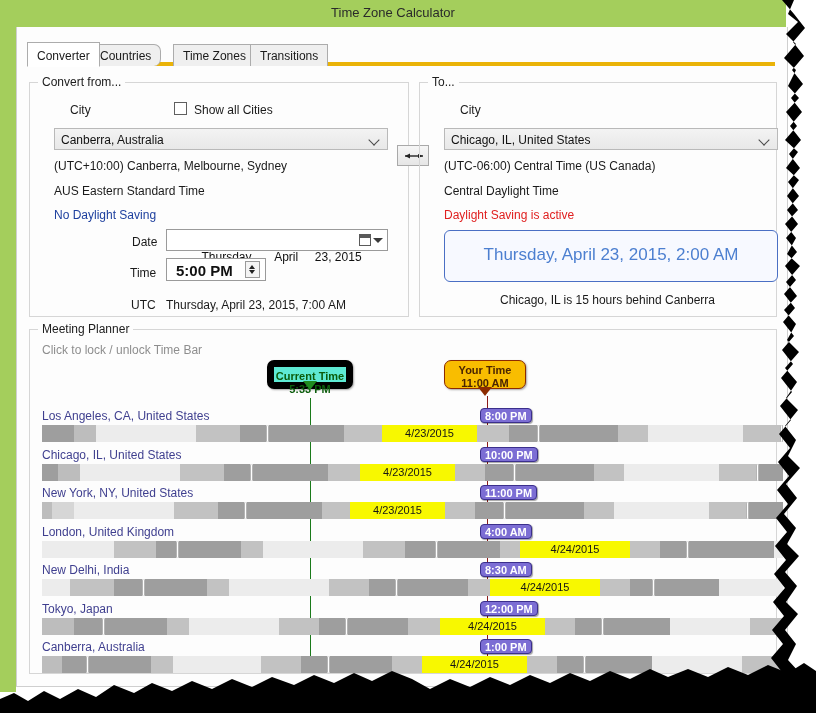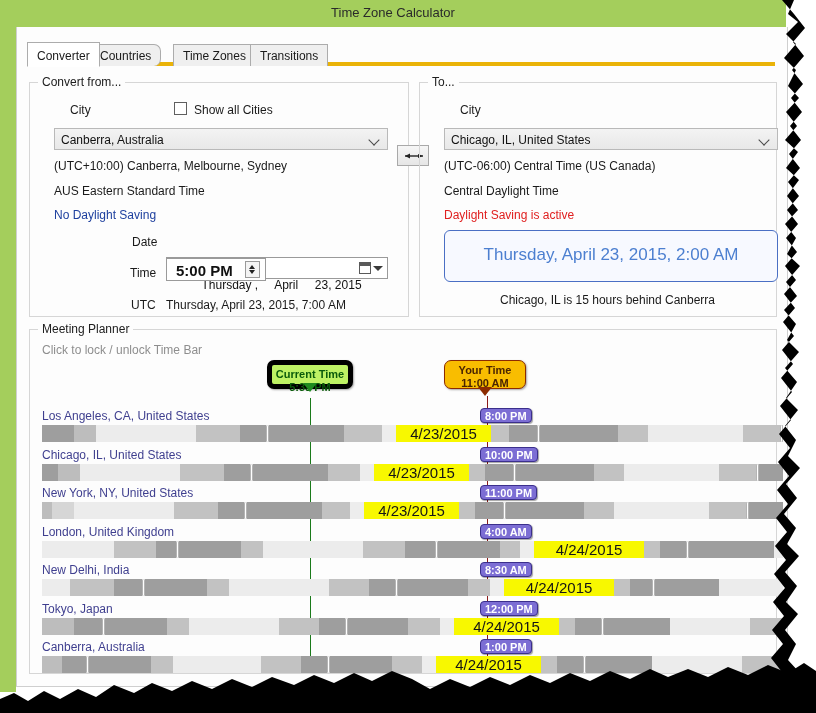--- a/index.html
+++ b/index.html
@@ -166,21 +166,20 @@
   .datefield {
     position: absolute;
     height: 22px;
     background: #ffffff;
     border: 1px solid #9a9a9a;
     font-size: 12px;
     color: #111;
     padding: 3px 0 0 8px;
     line-height: 16px;
     white-space: pre;
-    margin-top: 28px;
   }
   .datefield .cal {
     position: absolute;
     right: 16px; top: 4px;
     width: 12px; height: 12px;
     background: #fff;
     border: 1.5px solid #5a5a5a;
   }
   .datefield .cal::before {
     content:"";
@@ -264,25 +263,24 @@
     width: 3px; height: 17px;
     background: #ffffff;
     border-left: 1px solid #b4b4b4;
     border-right: 1px solid #b4b4b4;
     border-radius: 2px;
   }
   .datelbl {
     position: absolute;
     top: 0; height: 17px;
     background: #f8f800;
-    font-size: 15px;
+    font-size: 11px;
     color: #151515;
     text-align: center;
     line-height: 17px;
-    margin-left: 14px;
   }
   .badge {
     position: absolute;
     height: 15px;
     background: #7c6ed4;
     border: 1px solid #3b2f8c;
     border-radius: 4px;
     color: #ffffff;
     font-size: 11px;
     font-weight: bold;
@@ -297,21 +295,21 @@
     position: absolute;
     border-radius: 7px;
     text-align: center;
     font-size: 11px;
     font-weight: bold;
     line-height: 13px;
     padding-top: 3px;
     white-space: nowrap;
     box-shadow: 1px 1px 2px rgba(0,0,0,.35);
   }
-  .marker.green { background: #bef264; border: 5px solid #000000; color: #0b5c0b; }
+  .marker.green { background: #5eead4; border: 7px solid #000000; color: #0b5c0b; }
   .marker.amber { background: #f9bd00; border: 1px solid #8c2b00; color: #4a2400; }
   .marker .tip {
     position: absolute;
     left: 50%; bottom: -8px;
     margin-left: -7px;
     width: 0; height: 0;
     border-left: 7px solid transparent;
     border-right: 7px solid transparent;
   }
   .marker.green .tip { border-top: 9px solid #1f8b1f; }

